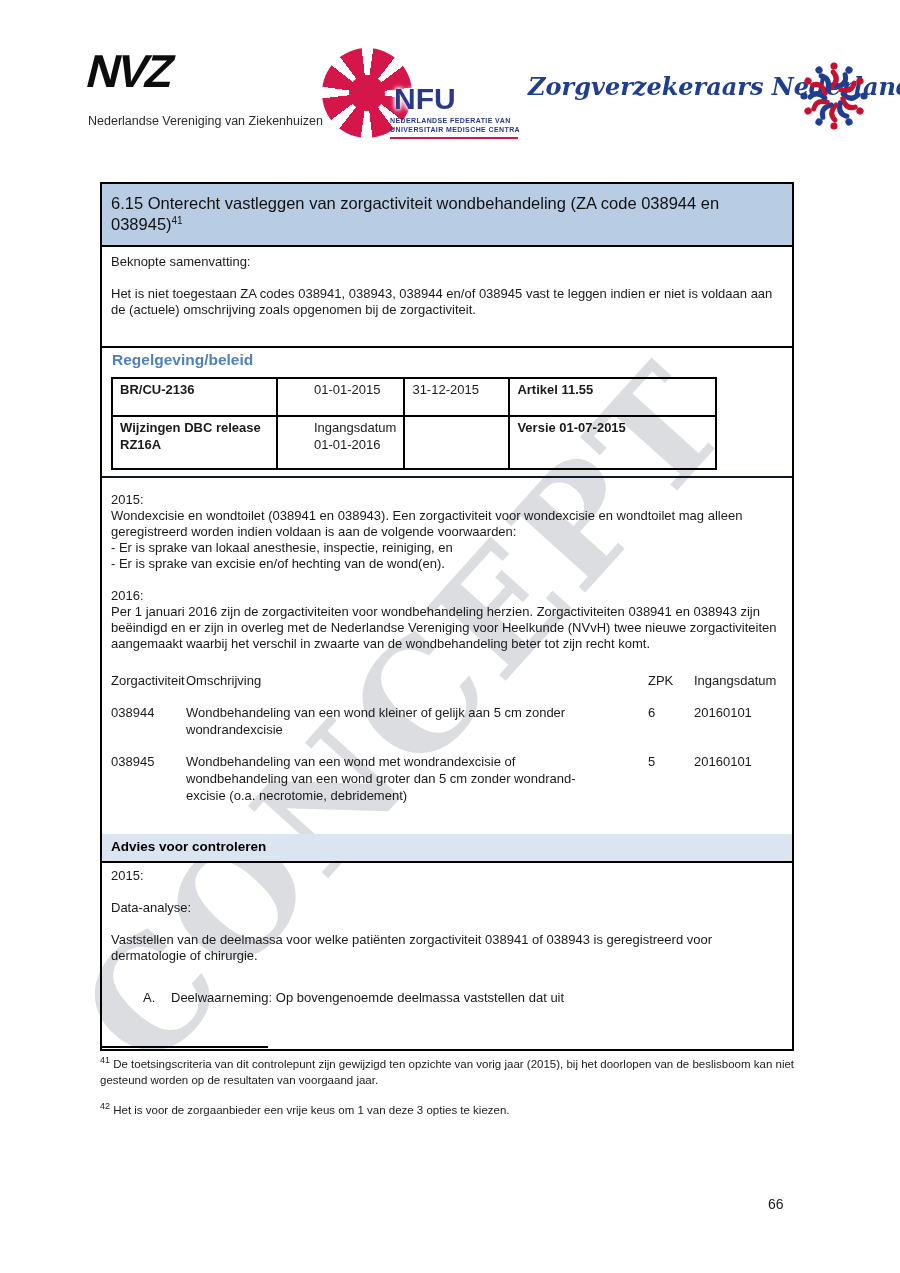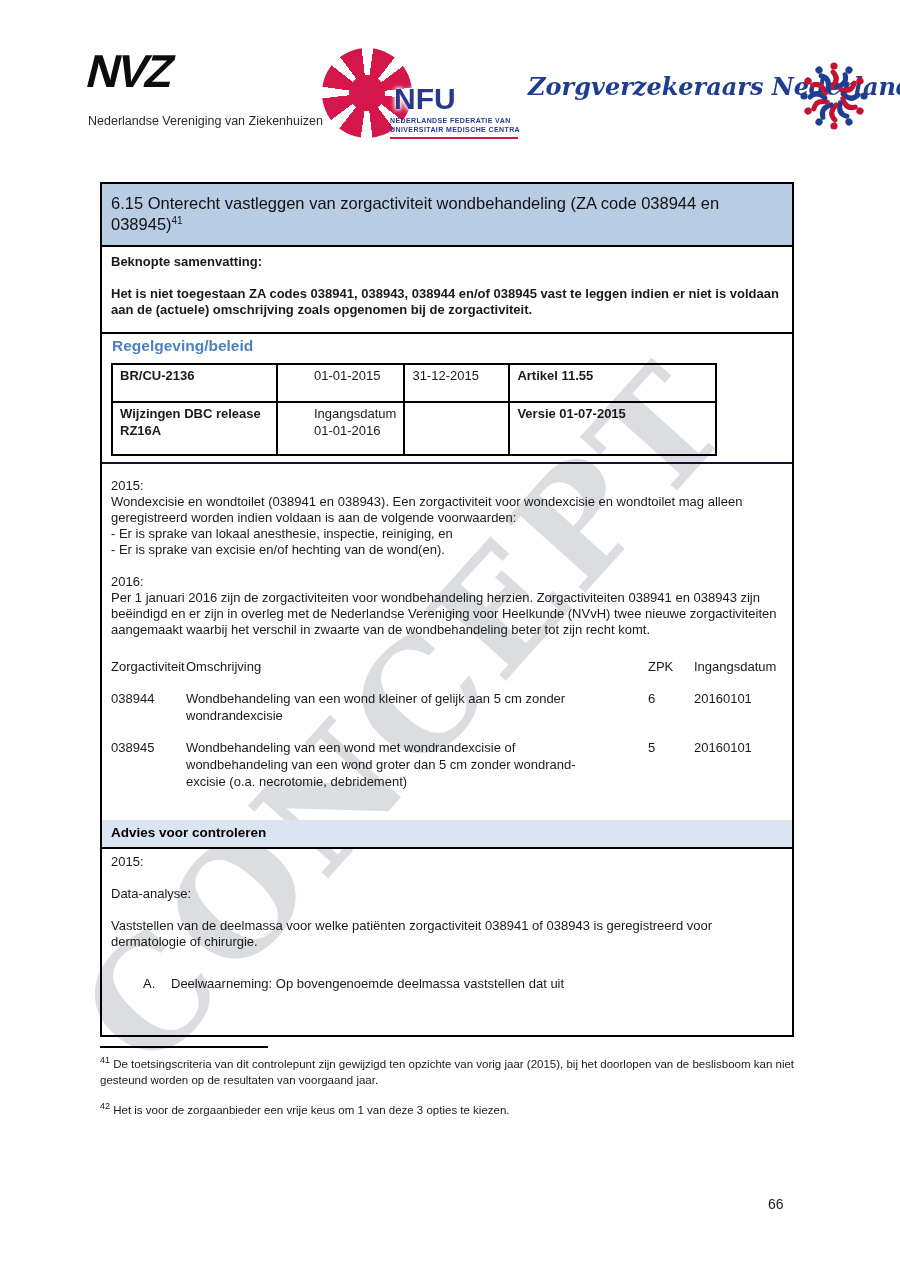--- a/index.html
+++ b/index.html
@@ -38,21 +38,21 @@
   }
 
   
   .content-box { position:absolute; left:100px; top:182px; width:694px; z-index:1;
     border:2px solid #000; background:transparent; font-size:13px; line-height:16px; }
   .title-bar { background:#b8cce4; border-bottom:2px solid #000; height:63px;
     padding:9px 9px 0; font-size:16.5px; line-height:21px; color:#111; }
   sup { font-size:10px; vertical-align:super; line-height:0; }
 
   section { padding:0 9px; }
-  .summary { border-bottom:2px solid #000; height:87px; padding-top:7px;font-weight:bold; }
+  .summary { border-bottom:2px solid #000; height:101px; padding-top:7px; }
   .summary .label { margin-bottom:16px; }
 
   .regelgeving { border-bottom:2px solid #0f172a; height:130px; padding-top:4px; }
   .regelgeving h2 { font-size:15.5px; font-weight:bold; color:#4f81bd; margin-left:1px; }
   .reg-table { border-collapse:collapse; margin-top:9px; table-layout:fixed; }
   .reg-table td { border:2px solid #000; vertical-align:top; padding:2px 7px; line-height:17px; }
   .reg-table .c1 { width:165px; } .reg-table .c2 { width:111px;padding-left:36px; }
   .reg-table .c3 { width:105px; } .reg-table .c4 { width:207px; }
   .reg-table tr:first-child td { height:38px; }
   .reg-table tr:last-child td { height:53px; }

